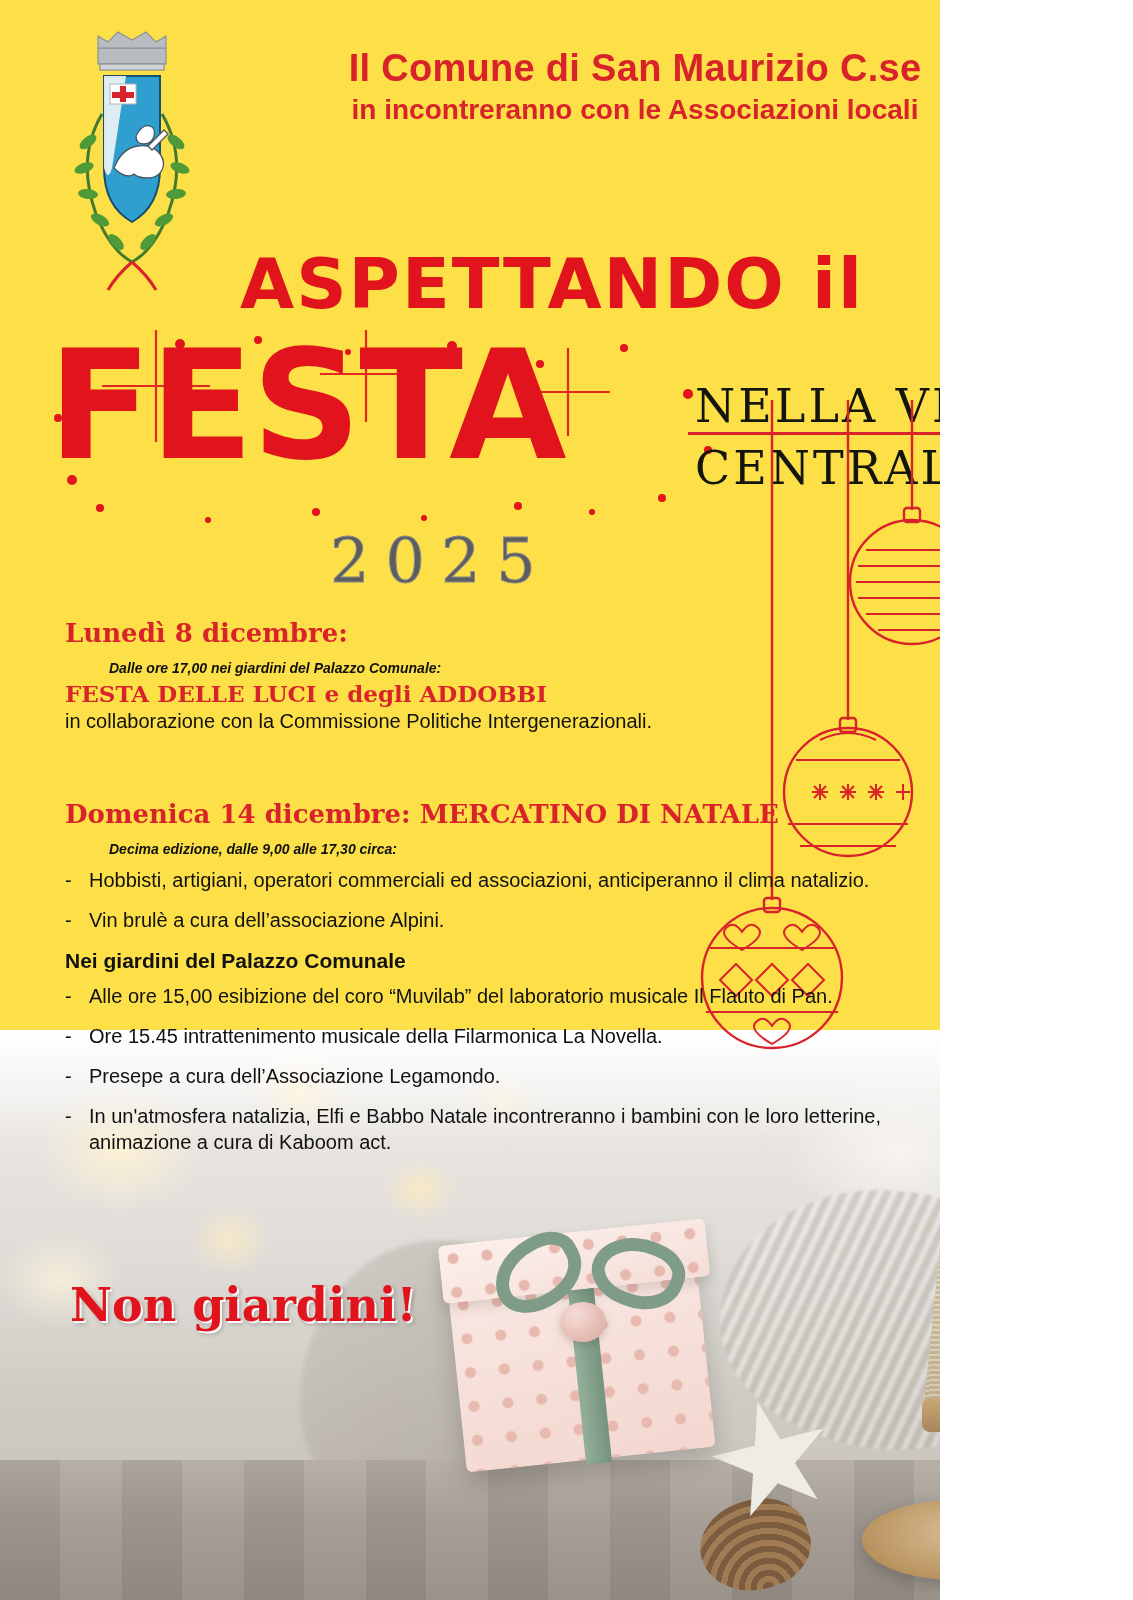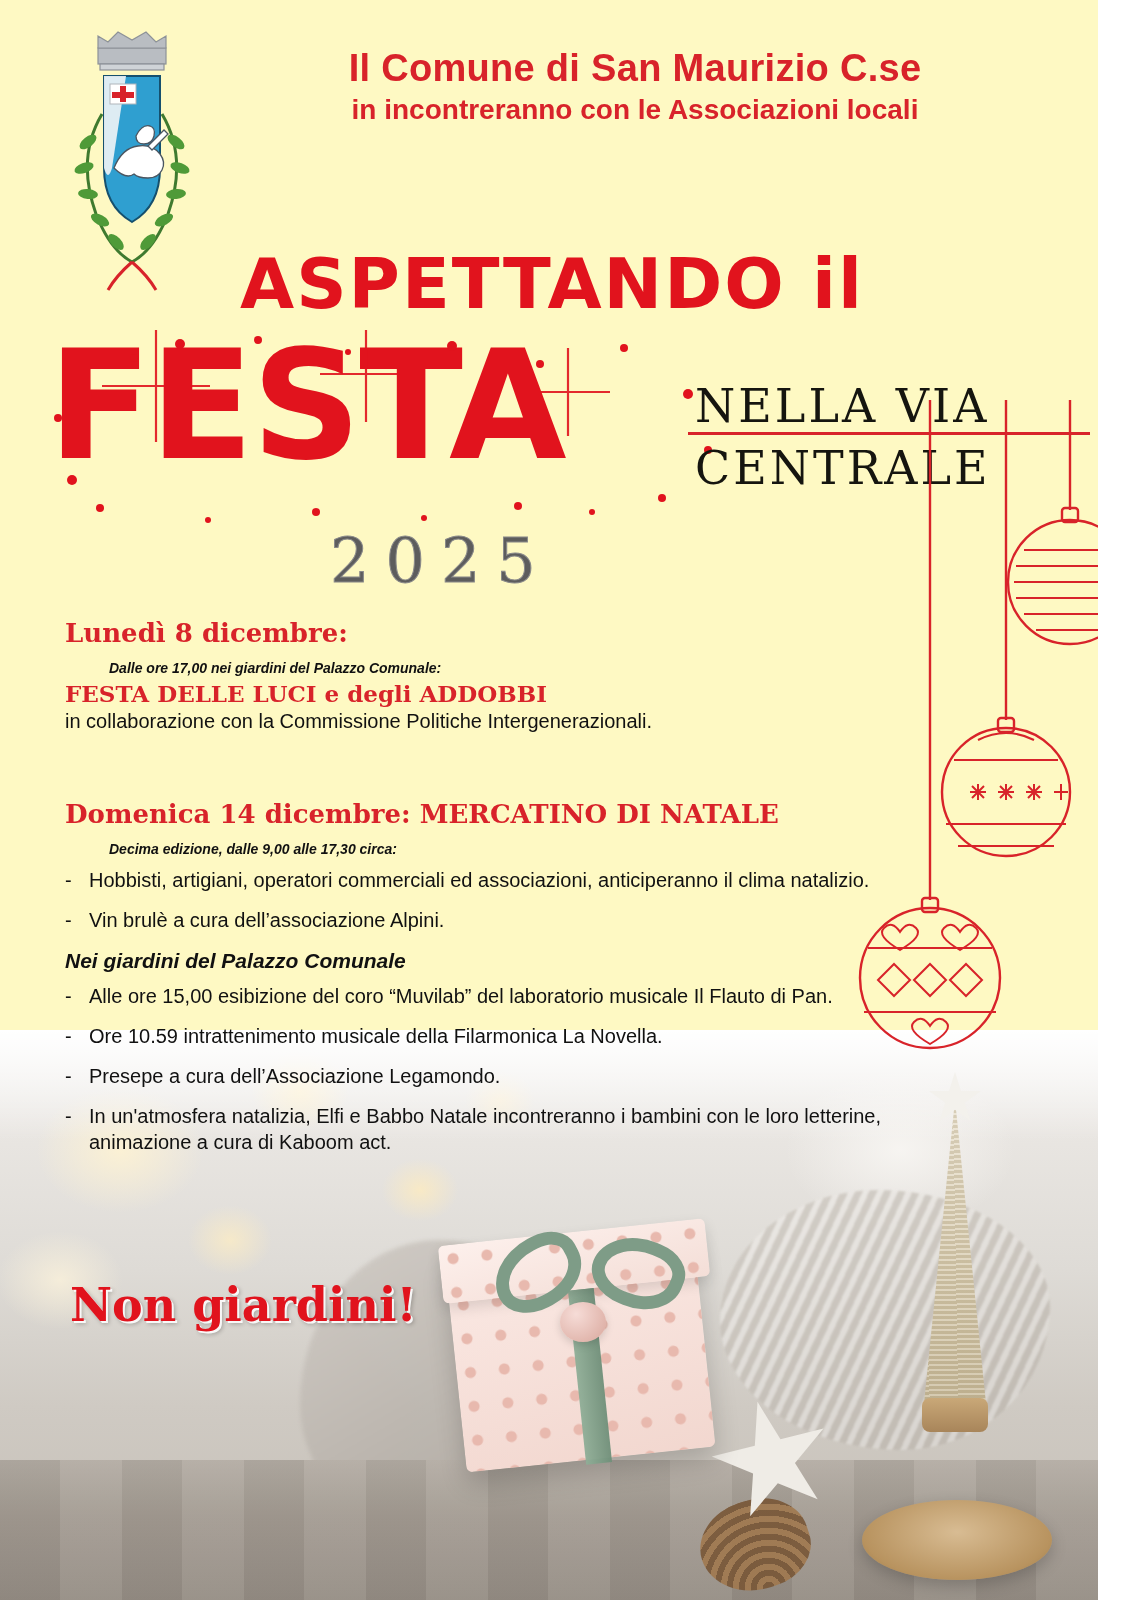--- a/index.html
+++ b/index.html
@@ -5,23 +5,23 @@
   * { box-sizing: border-box; margin: 0; padding: 0; }
   html, body {
     width: 1133px;
     height: 1600px;
     font-family: "Liberation Sans", sans-serif;
     background: #ffffff;
     overflow: hidden;
   }
   .poster {
     position: relative;
-    width: 1098px;
+    width: 940px;
     height: 1600px;
-    background: #fef9c3;
+    background: #fde047;
     overflow: hidden;
   }
 
   
   .photo-bg {
     position: absolute;
     left: 0; right: 0;
     top: 1030px;
     height: 570px;
     background:
@@ -284,21 +284,20 @@
   .bullet {
     font-size: 20px;
     color: #111;
     display: flex;
     gap: 10px;
     margin-bottom: 14px;
     line-height: 1.3;
   }
   .bullet .dash { width: 14px; flex: 0 0 14px; }
   .section-italic {
-    font-style: italic;
     font-weight: bold;
     font-size: 21px;
     color: #111;
     margin: 16px 0 10px 0;
   }
   .non-mancare {
     position: absolute;
     left: 70px; top: 1278px;
     font-family: "DejaVu Serif", serif;
     font-weight: bold;
@@ -504,21 +503,21 @@
 
       <div class="section-italic">Nei giardini del Palazzo Comunale</div>
 
       <div class="bullets">
         <div class="bullet">
           <span class="dash">-</span>
           <span>Alle ore 15,00 esibizione del coro “Muvilab” del laboratorio musicale Il Flauto di Pan.</span>
         </div>
         <div class="bullet">
           <span class="dash">-</span>
-          <span>Ore 10.59 intrattenimento musicale della Filarmonica La Novella.</span>
+          <span>Ore 15.45 intrattenimento musicale della Filarmonica La Novella.</span>
         </div>
         <div class="bullet">
           <span class="dash">-</span>
           <span>Presepe a cura dell’Associazione Legamondo.</span>
         </div>
         <div class="bullet">
           <span class="dash">-</span>
           <span>In un'atmosfera natalizia, Elfi e Babbo Natale incontreranno i bambini con le loro letterine, animazione a cura di Kaboom act.</span>
         </div>
       </div>

